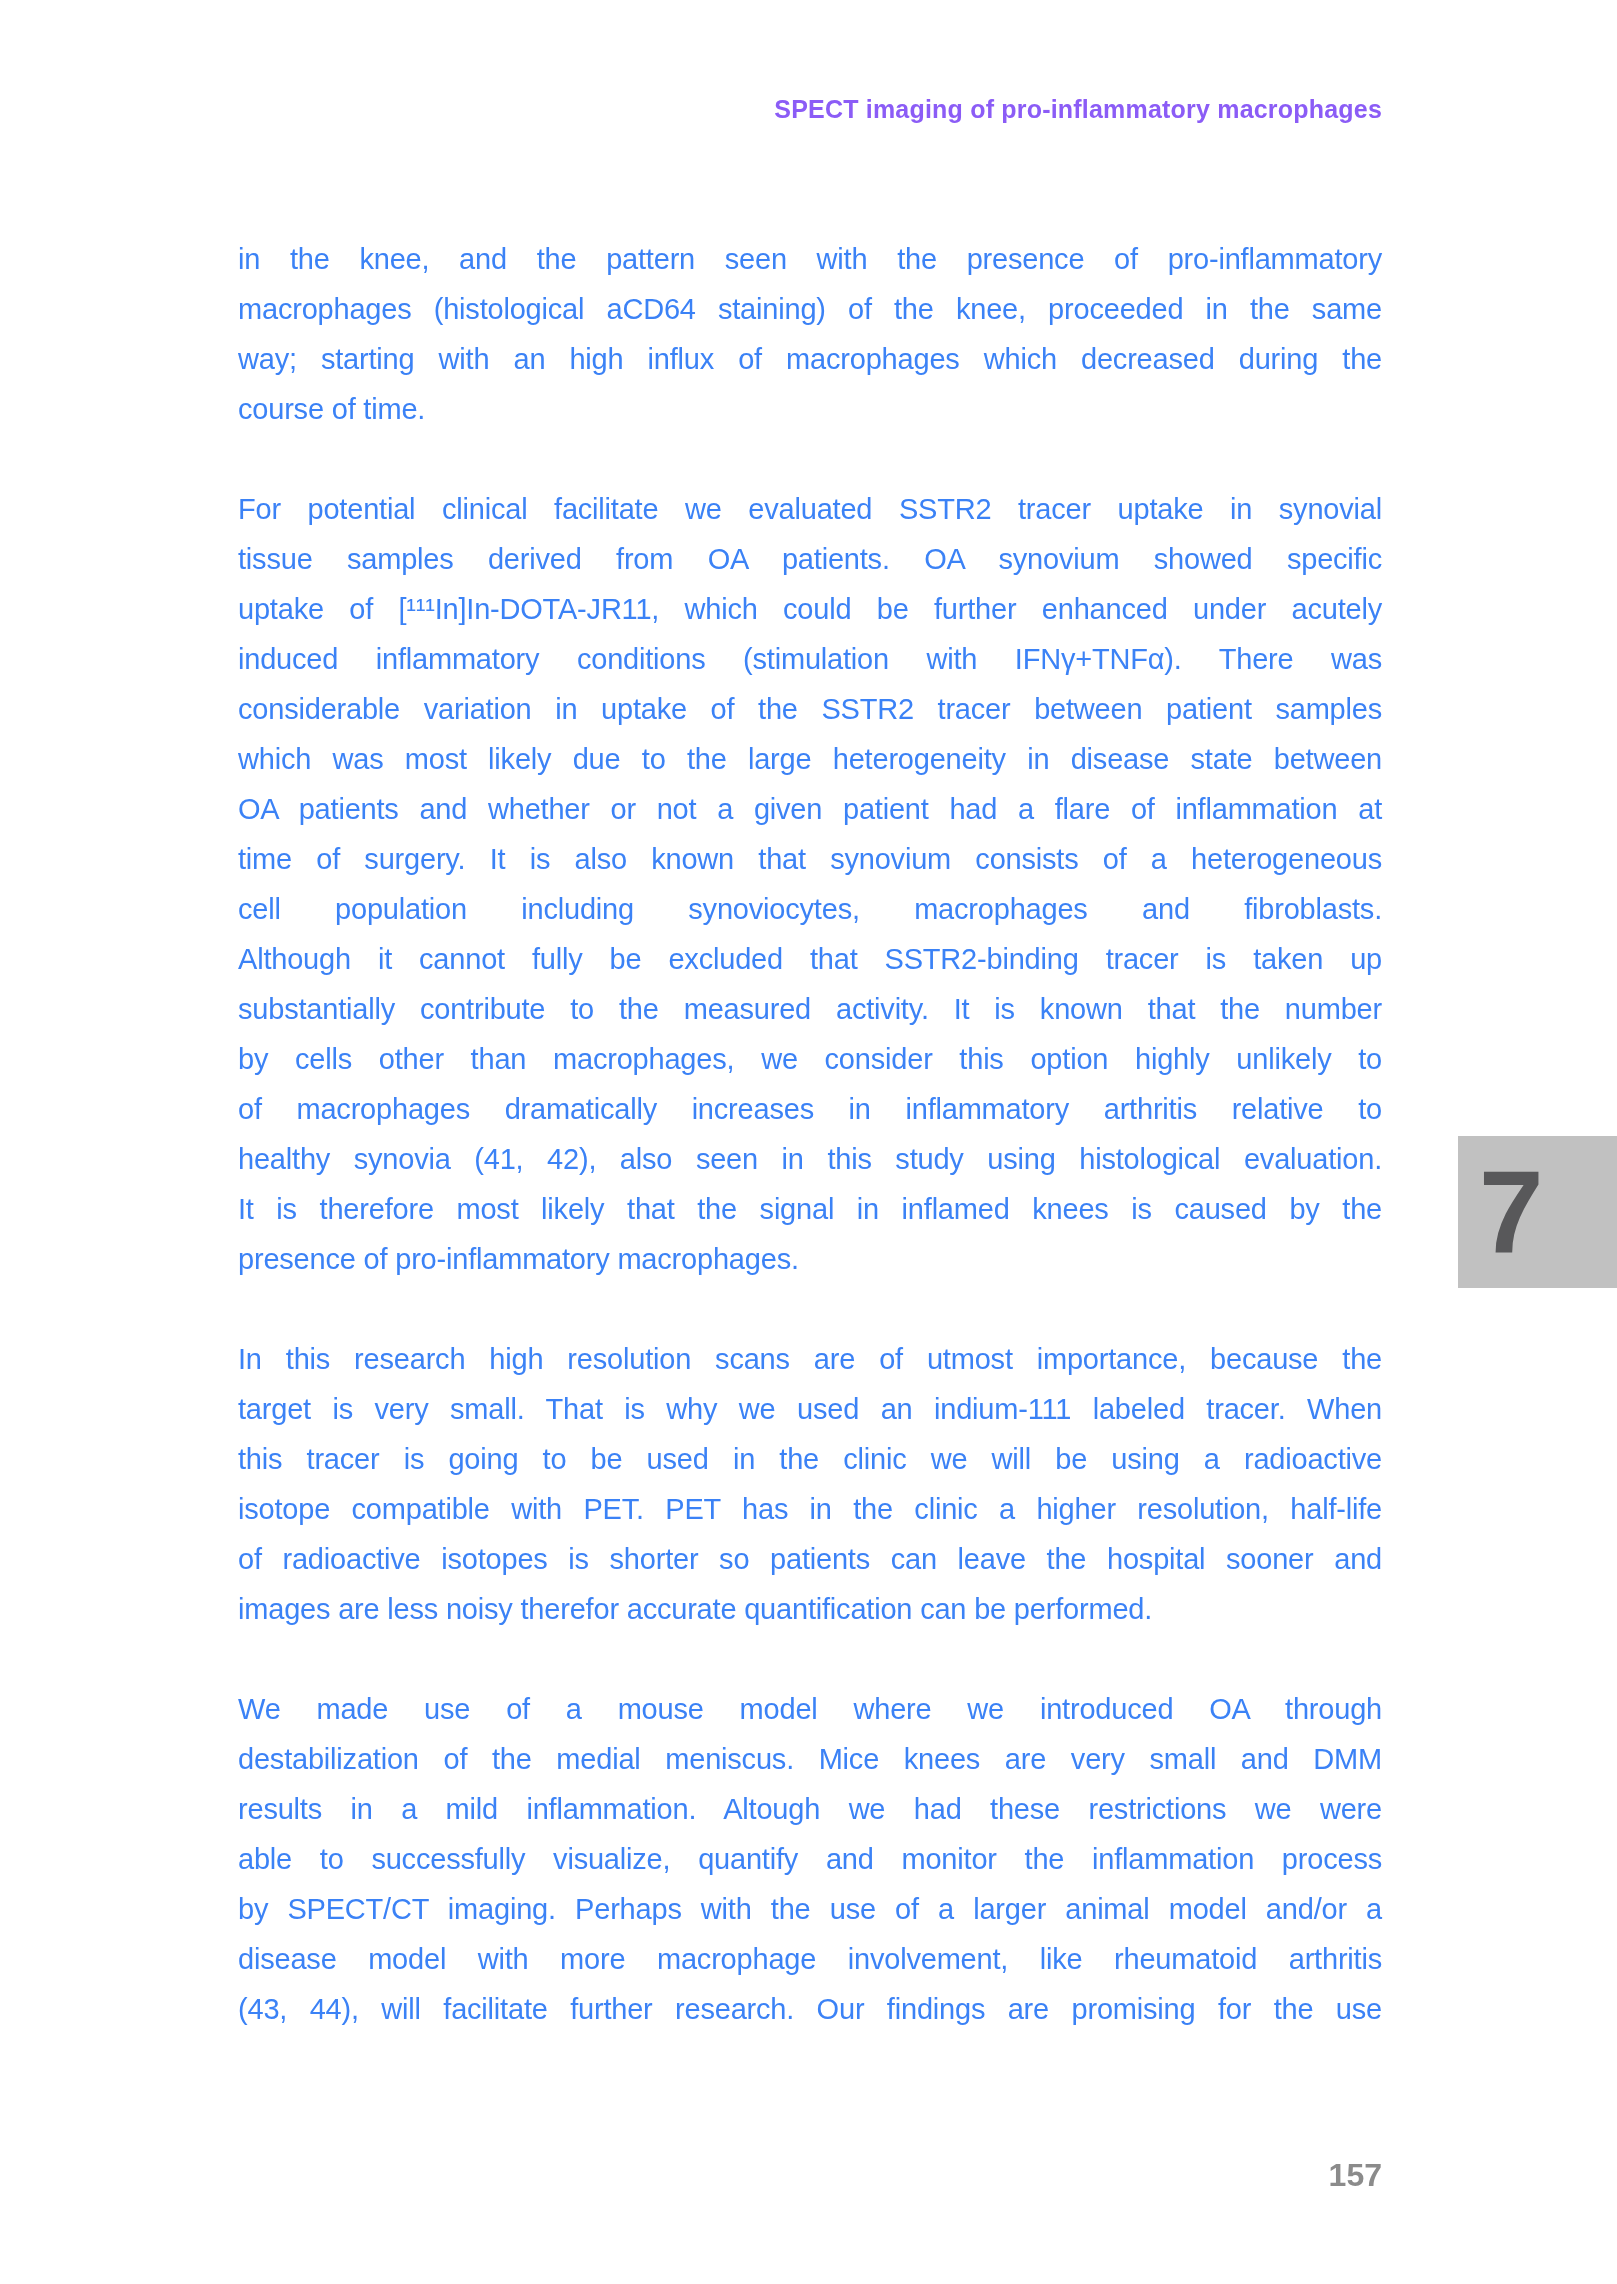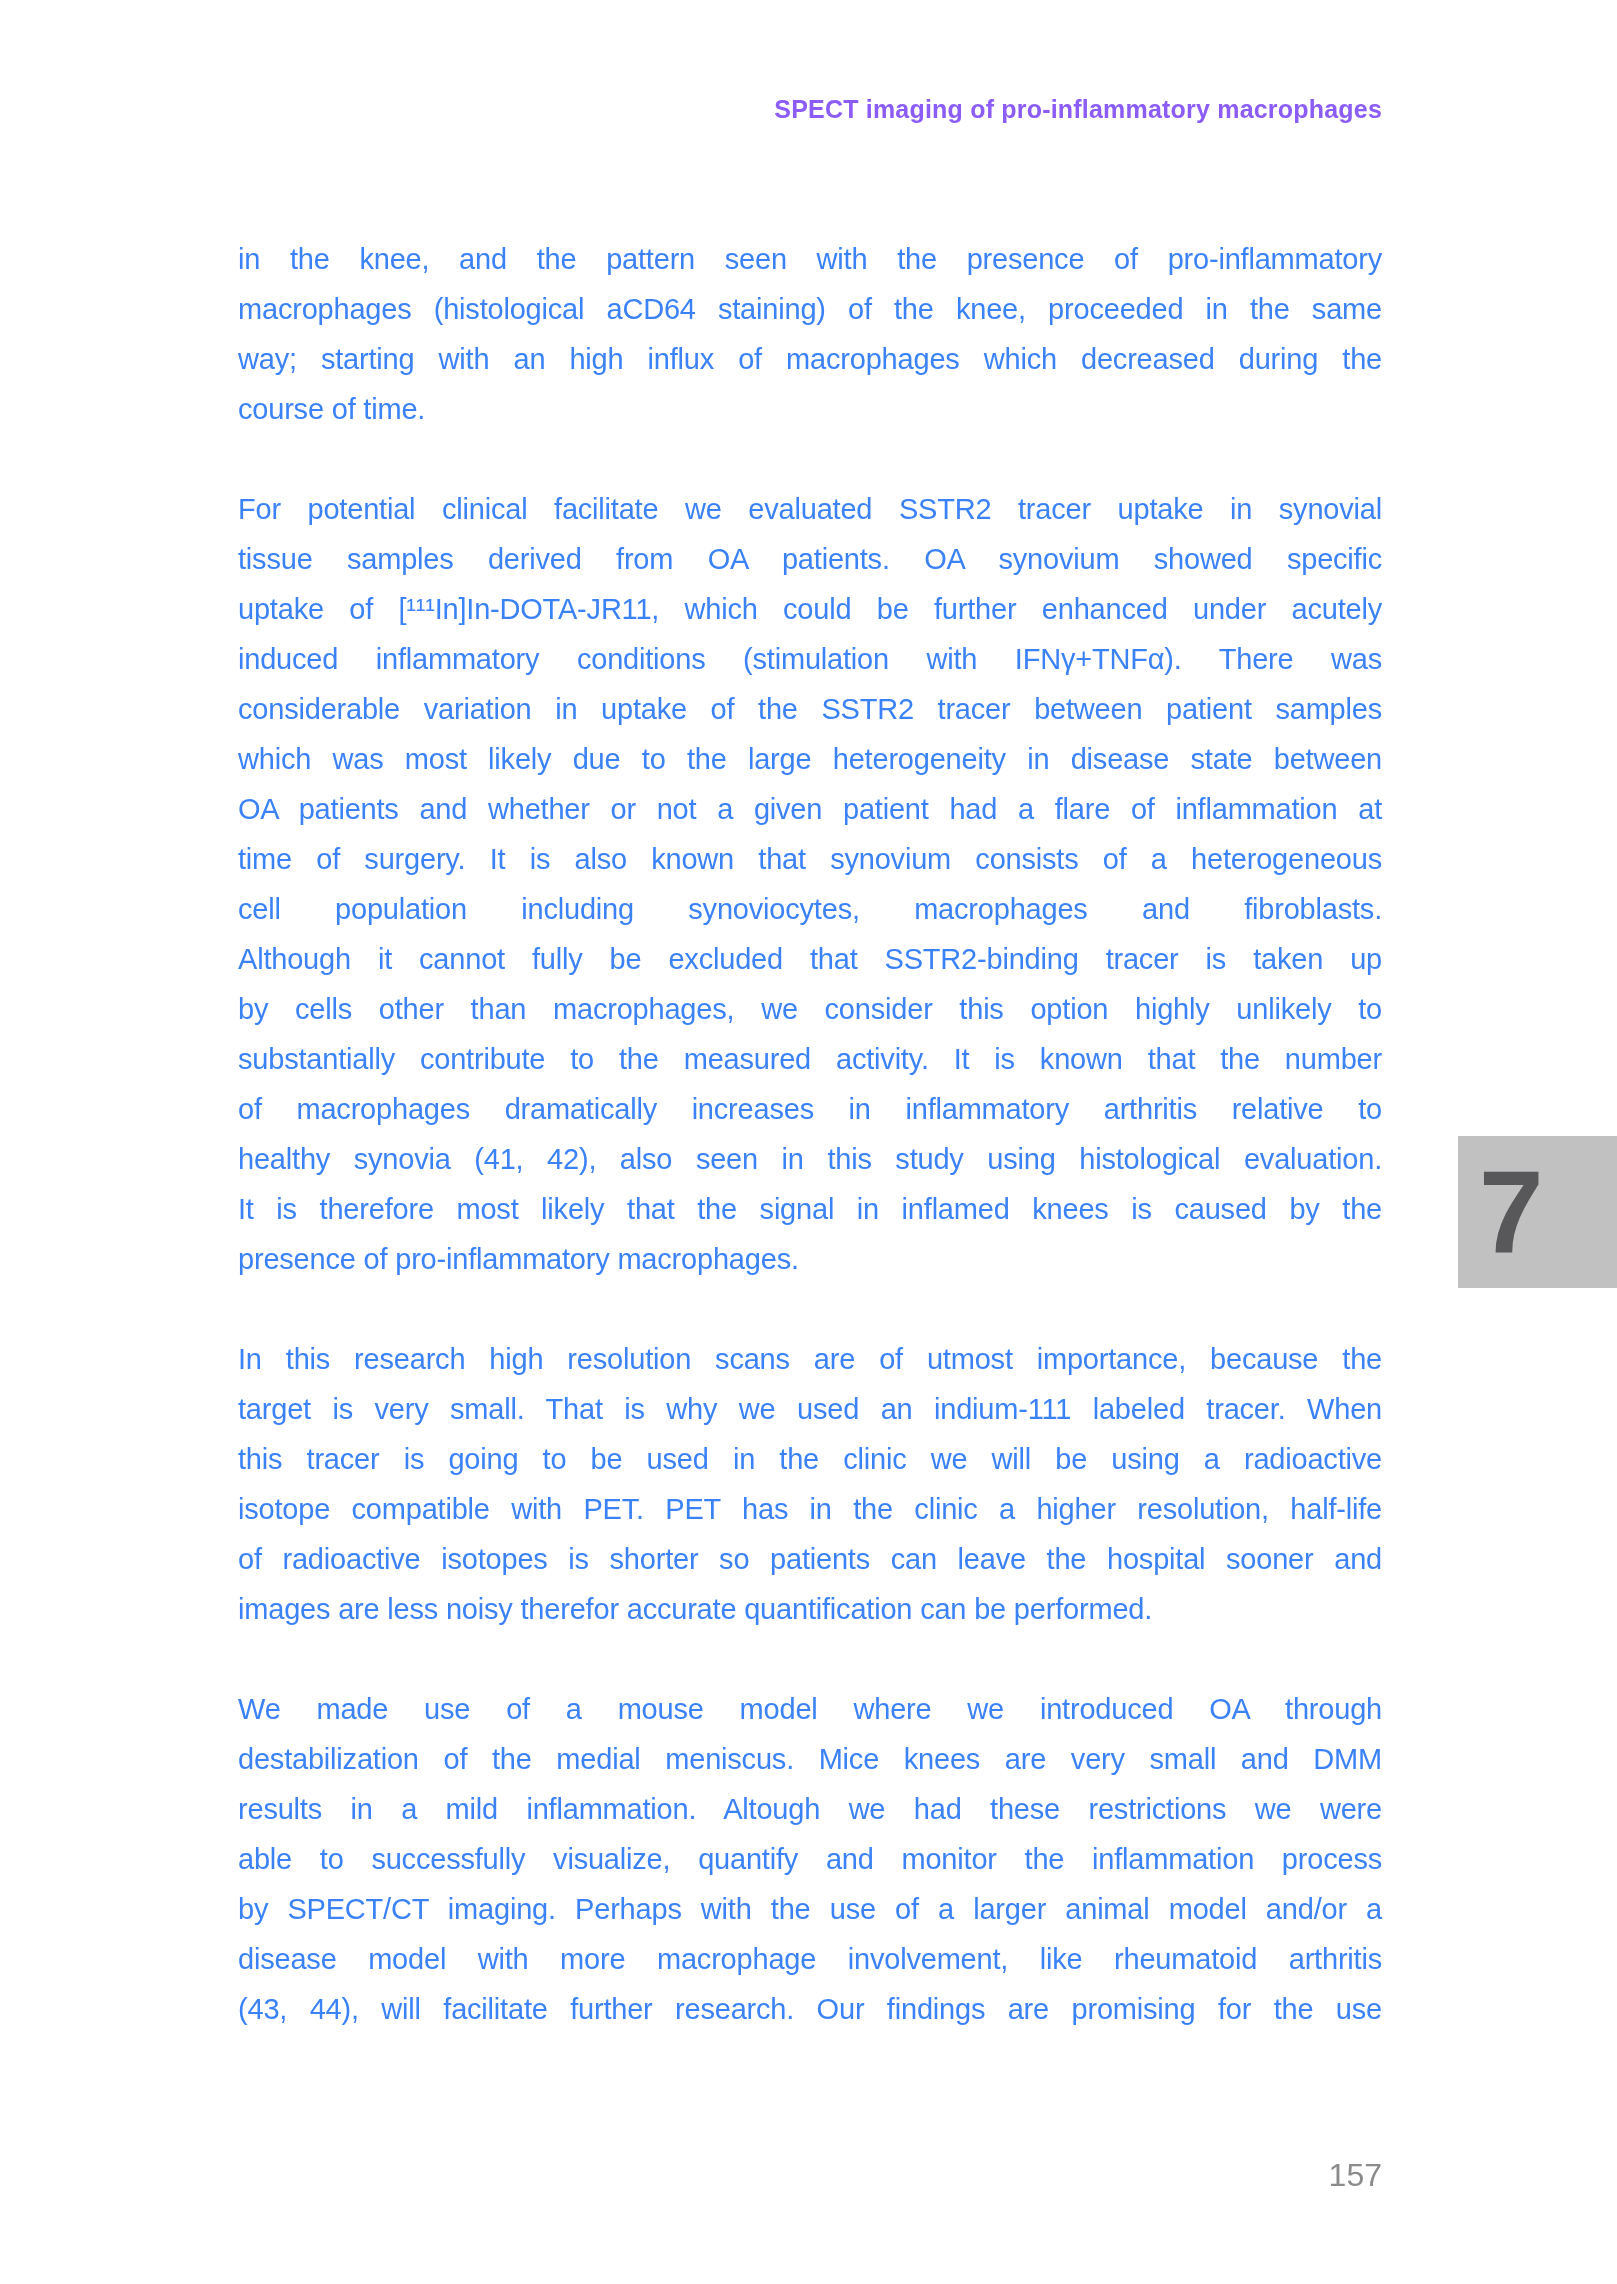--- a/index.html
+++ b/index.html
@@ -68,21 +68,21 @@
     color: #58585a;
   }
   .page-number {
     position: absolute;
     top: 2156px;
     left: 238px;
     width: 1144px;
     text-align: right;
     font-size: 32px;
     line-height: 38px;
-    font-weight: 400;
+    font-weight: 700;
     color: #8b8b8b;
   }
 </style>
 </head>
 <body>
 
 <div class="page">
 
   <div class="running-header">SPECT imaging of pro-inflammatory macrophages</div>
 
@@ -97,22 +97,22 @@
         <div class="line">For potential clinical facilitate we evaluated SSTR2 tracer uptake in synovial</div>
         <div class="line">tissue samples derived from OA patients. OA synovium showed specific</div>
         <div class="line">uptake of [¹¹¹In]In-DOTA-JR11, which could be further enhanced under acutely</div>
         <div class="line">induced inflammatory conditions (stimulation with IFNγ+TNFα). There was</div>
         <div class="line">considerable variation in uptake of the SSTR2 tracer between patient samples</div>
         <div class="line">which was most likely due to the large heterogeneity in disease state between</div>
         <div class="line">OA patients and whether or not a given patient had a flare of inflammation at</div>
         <div class="line">time of surgery. It is also known that synovium consists of a heterogeneous</div>
         <div class="line">cell population including synoviocytes, macrophages and fibroblasts.</div>
         <div class="line">Although it cannot fully be excluded that SSTR2-binding tracer is taken up</div>
+        <div class="line">substantially contribute to the measured activity. It is known that the number</div>
         <div class="line">by cells other than macrophages, we consider this option highly unlikely to</div>
-        <div class="line">substantially contribute to the measured activity. It is known that the number</div>
         <div class="line">of macrophages dramatically increases in inflammatory arthritis relative to</div>
         <div class="line">healthy synovia (41, 42), also seen in this study using histological evaluation.</div>
         <div class="line">It is therefore most likely that the signal in inflamed knees is caused by the</div>
         <div class="line lastline">presence of pro-inflammatory macrophages.</div>
       </div>
       <div class="paragraph">
         <div class="line">In this research high resolution scans are of utmost importance, because the</div>
         <div class="line">target is very small. That is why we used an indium-111 labeled tracer. When</div>
         <div class="line">this tracer is going to be used in the clinic we will be using a radioactive</div>
         <div class="line">isotope compatible with PET. PET has in the clinic a higher resolution, half-life</div>

